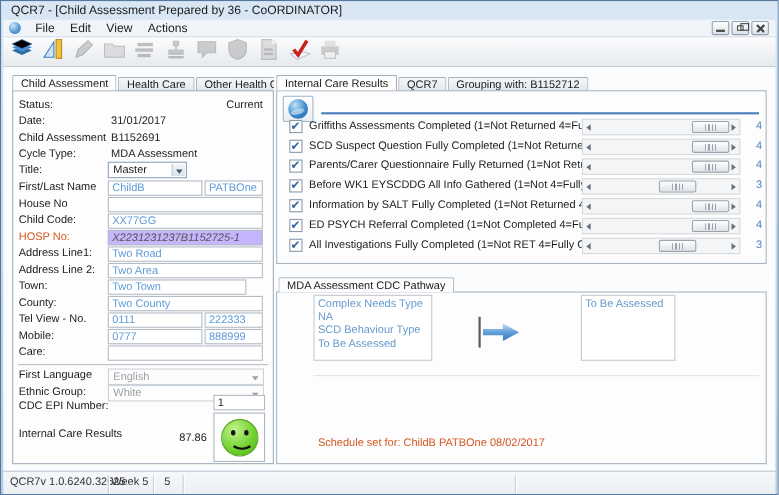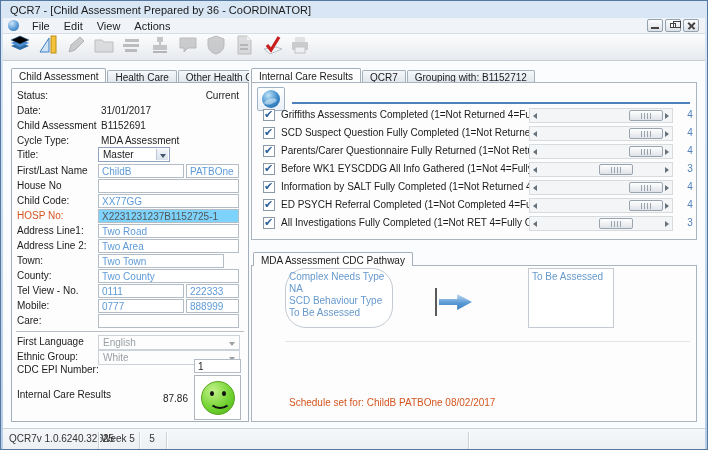--- a/index.html
+++ b/index.html
@@ -35,21 +35,21 @@
   .tab.active{background:#fdfdfe;height:16px;line-height:16px;margin-top:0;position:relative;z-index:3;}
   
   .lpanel{position:absolute;left:8px;top:21px;width:238px;height:340px;background:#fdfdfe;border:1px solid #a3afbb;z-index:2;}
   .lrow{position:absolute;left:0;right:0;height:15px;font-size:10px;color:#1b1b1b;}
   .llab{position:absolute;left:5px;top:1px;}
   .llab.orange{color:#d4551f;}
   .lval{position:absolute;left:89px;top:1px;color:#222;}
   .lval.right{left:auto;right:9px;}
   .tbox{position:absolute;height:14px;border:1px solid #b4bcc6;background:#fff;font-size:10px;color:#5e9bd8;
     padding:0 3px;font-family:"Liberation Sans",sans-serif;outline:none;}
-  .tbox.ro{background:#7dd3fc;color:#555;}
+  .tbox.ro{background:#c4b5fd;color:#555;font-style:italic;}
   .combo{position:absolute;height:15px;background:#fff;border:1px solid #8fa3c0;font-size:10px;color:#1b1b1b;
     line-height:13px;padding:0 4px;}
   .combo .dd{position:absolute;right:1px;top:1px;bottom:1px;width:12px;
     background:linear-gradient(#f3f6fa,#d8e1eb);border-left:1px solid #b9c6d6;}
   .combo .dd::after{content:"";position:absolute;left:3px;top:5px;border:3px solid transparent;border-top:4px solid #44566b;border-bottom:0;}
   .combo.flat{border:1px solid #ccd2d9;background:#fdfdfd;color:#9aa0a6;}
   .combo.flat .dd{background:none;border:none;}
   .combo.flat .dd::after{border-top-color:#9aa0a6;}
   .lsep{position:absolute;left:4px;right:4px;height:1px;background:#b8bec6;box-shadow:0 1px 0 #fff;}
   .scorebox{position:absolute;left:182px;top:292px;width:47px;height:45px;border:1px solid #b0b6bd;background:#fff;
@@ -374,21 +374,21 @@
             <span class="thumb" style="left: 69px;"></span>
           </span>
         <span class="cval">3</span>
       </div>
     </div>
 
     <div class="tabstrip" style="left:250px;top:189px;width:440px;z-index:3;">
       <span class="tab active">MDA Assessment CDC Pathway</span>
     </div>
     <div class="gbox" style="left:248px;top:204px;width:446px;height:157px;">
-      <div class="pbox" style="left:33px;top:2px;width:108px;height:60px;border-radius:21px;">
+      <div class="pbox" style="left:33px;top:2px;width:108px;height:60px;">
         <div>Complex Needs Type</div>
         <div>NA</div>
         <div>SCD Behaviour Type</div>
         <div>To Be Assessed</div>
       </div>
       <div class="caret"></div>
       <div class="barrow"></div>
       <div class="pbox" style="left:276px;top:2px;width:86px;height:60px;">
         <div>To Be Assessed</div>
       </div>

